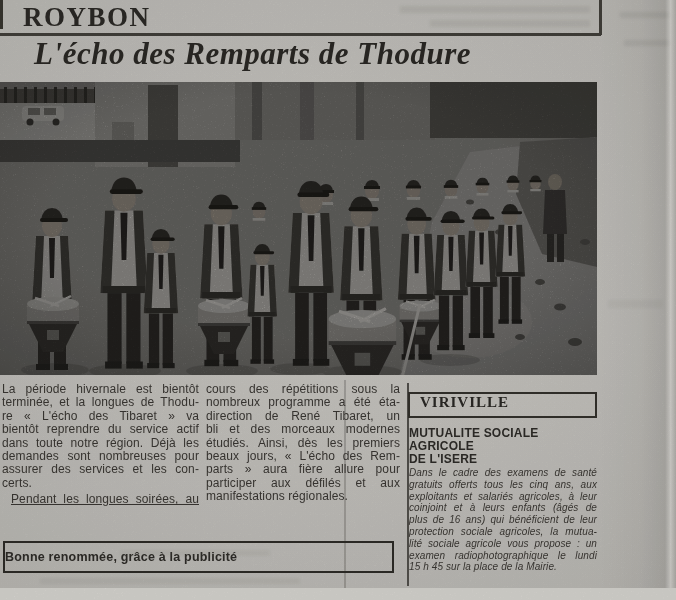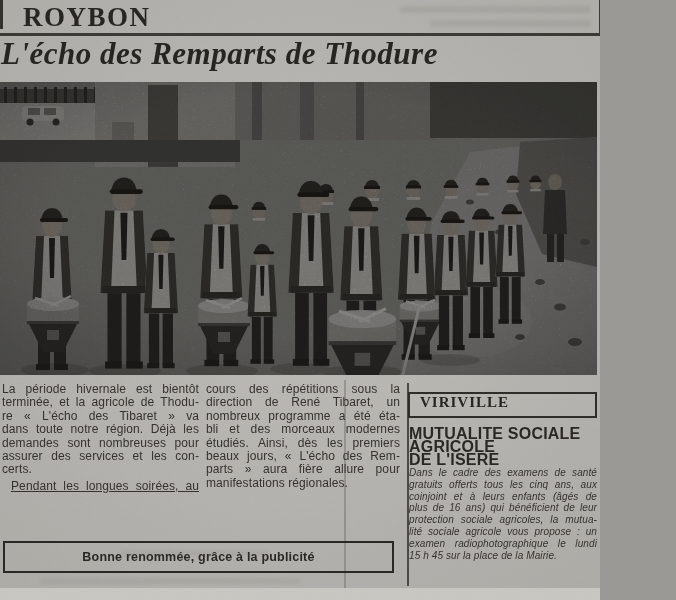--- a/index.html
+++ b/index.html
@@ -1,37 +1,37 @@
 <!DOCTYPE html>
 <html><head>
 <meta charset="utf-8">
 <style>
   html,body{margin:0;padding:0;background:#9b9995;}
   .page{
-    position:relative;width:600px;height:600px;overflow:hidden;
+    position:relative;width:676px;height:600px;overflow:hidden;
     background:
       radial-gradient(ellipse at 50% 45%, rgba(255,255,255,0.06), rgba(0,0,0,0.05) 95%),
       linear-gradient(180deg,#c6c4bf 0%,#c9c7c2 55%,#c5c3be 100%);
     font-family:"Liberation Sans",sans-serif;
     color:#35332f;
   }
   .abs{position:absolute;}
   
   .edge-sliver{left:0;top:0;width:3px;height:29px;background:#38362f;}
   .section-label{
     left:23px;top:2px;
     font-family:"Liberation Serif",serif;font-weight:bold;
     font-size:27px;letter-spacing:1.5px;color:#2c2a26;
   }
   .mast-hline{left:0;top:33px;width:601px;height:2.5px;background:#413f3a;}
   .mast-vline{left:599px;top:0;width:2.5px;height:35px;background:#413f3a;}
   .headline{
     left:1px;top:36px;width:470px;
     font-family:"Liberation Serif",serif;font-style:italic;font-weight:bold;
-    font-size:31px;letter-spacing:0.5px;color:#2b2925;
+    font-size:31px;letter-spacing:0.5px;color:#2b2925;text-align:right;
   }
   
   .photo{left:0;top:82px;width:597px;height:293px;overflow:hidden;}
   .photo svg{display:block;}
   
   .col{font-size:12px;line-height:13.4px;letter-spacing:0.1px;color:#3a3733;}
   .col1{left:2px;top:383px;width:197px;}
   .col2{left:206px;top:383px;width:194px;}
   .jline{text-align:justify;text-align-last:justify;}
   .jline.last{text-align-last:left;}
@@ -43,28 +43,28 @@
     left:408px;top:392px;width:189px;height:26px;
     border:2px solid #33312c;box-sizing:border-box;
     background:rgba(255,255,255,0.04);
   }
   .vir-title{
     left:420px;top:394px;
     font-family:"Liberation Serif",serif;font-weight:bold;
     font-size:15px;letter-spacing:1px;color:#2b2925;
   }
   .vir-subhead{left:409px;top:427px;width:188px;
-    font-size:16px;font-weight:bold;line-height:13px;letter-spacing:0.2px;color:#2e2c28;}
+    font-size:12px;font-weight:bold;line-height:13px;letter-spacing:0.2px;color:#2e2c28;}
   .vir-body{left:409px;top:467px;width:188px;
     font-size:10px;line-height:11.8px;letter-spacing:0.1px;color:#3a3733;font-style:italic;}
   
   .footer-box{
     left:3px;top:541px;width:391px;height:32px;
     border:2.5px solid #2e2c27;box-sizing:border-box;
-    display:flex;align-items:center;justify-content:center;
+    display:flex;align-items:center;
   }
   .footer-text{font-size:12.5px;font-weight:bold;letter-spacing:0.2px;color:#2e2c28;}
   
   .ghost{background:rgba(100,98,92,0.12);filter:blur(1.6px);}
   .right-margin{left:598px;top:0;width:78px;height:600px;
     background:linear-gradient(90deg,rgba(0,0,0,0) 0,rgba(0,0,0,0.03) 55%,rgba(88,86,82,0.16) 86%,rgba(234,232,228,0.45) 93%,rgba(88,86,82,0.12) 100%);}
   .bottom-strip{left:0;top:588px;width:676px;height:12px;background:#d8d6d1;}
   .texture{left:0;top:0;pointer-events:none;}
 </style>
 </head>
@@ -209,53 +209,56 @@
       </g>
       <line x1="402" y1="296" x2="420" y2="222" stroke="#cfcdc8" stroke-width="3"></line>
 
       <rect width="597" height="293" filter="url(#grain)" opacity="0.35"></rect>
       <rect width="597" height="293" fill="url(#vig)"></rect>
     </svg>
   </div>
 
   <div class="abs col col1">
     <div class="jline">La période hivernale est bientôt</div>
-    <div class="jline">terminée, et la agricole de Thodu-</div>
+    <div class="jline">terminée, et la longues de Thodu-</div>
     <div class="jline">re « L'écho des Tibaret » va</div>
+    <div class="jline">bientôt reprendre du service actif</div>
     <div class="jline">dans toute notre région. Déjà les</div>
     <div class="jline">demandes sont nombreuses pour</div>
     <div class="jline">assurer des services et les con-</div>
     <div class="jline last">certs.</div>
     <div class="jline indent">Pendant les longues soirées, au</div>
   </div>
 
   <div class="abs col col2">
     <div class="jline">cours des répétitions sous la</div>
+    <div class="jline">nombreux programme a été éta-</div>
     <div class="jline">direction de René Tibaret, un</div>
-    <div class="jline">nombreux programme a été éta-</div>
     <div class="jline">bli et des morceaux modernes</div>
     <div class="jline">étudiés. Ainsi, dès les premiers</div>
     <div class="jline">beaux jours, « L'écho des Rem-</div>
     <div class="jline">parts » aura fière allure pour</div>
+    <div class="jline">participer aux défilés et aux</div>
     <div class="jline last">manifestations régionales.</div>
   </div>
 
   <div class="abs col-rule"></div>
   <div class="abs crease"></div>
 
   <div class="abs vir-box"></div>
   <div class="abs vir-title">VIRIVILLE</div>
   <div class="abs vir-subhead">
     <div>MUTUALITE SOCIALE</div>
     <div>AGRICOLE</div>
     <div>DE L'ISERE</div>
   </div>
   <div class="abs vir-body">
     <div class="jline">Dans le cadre des examens de santé</div>
     <div class="jline">gratuits offerts tous les cinq ans, aux</div>
+    <div class="jline">exploitants et salariés agricoles, à leur</div>
     <div class="jline">coinjoint et à leurs enfants (âgés de</div>
     <div class="jline">plus de 16 ans) qui bénéficient de leur</div>
     <div class="jline">protection sociale agricoles, la mutua-</div>
     <div class="jline">lité sociale agricole vous propose : un</div>
     <div class="jline">examen radiophotographique le lundi</div>
     <div class="jline last">15 h 45 sur la place de la Mairie.</div>
   </div>
 
   <div class="abs footer-box">
     <span class="footer-text">Bonne renommée, grâce à la publicité</span>

